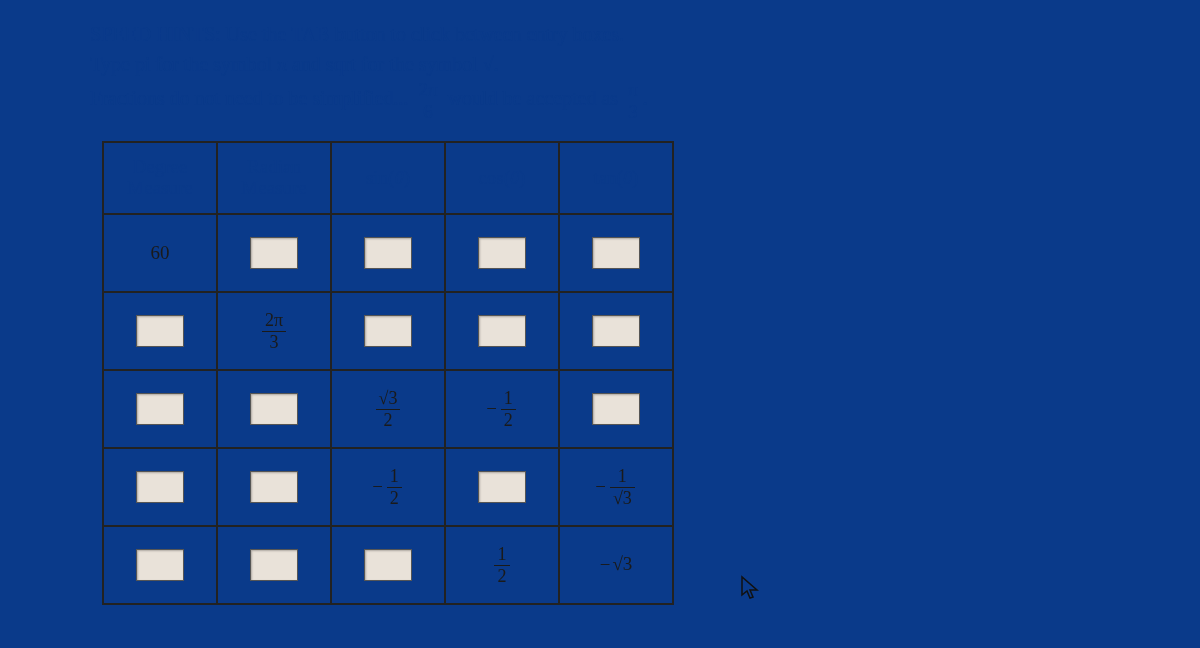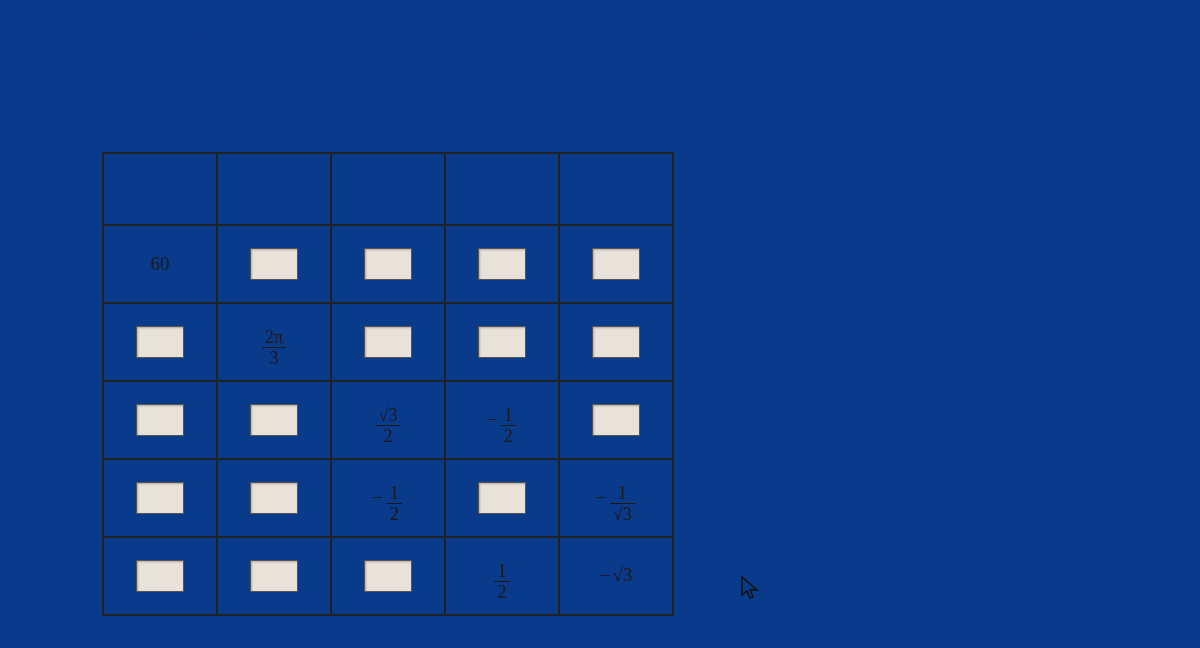--- a/index.html
+++ b/index.html
@@ -38,21 +38,20 @@
     text-align: center;
     vertical-align: middle;
     line-height: 1;
     font-size: 0.95em;
     margin: 0 2px;
   }
   .frac .num {
     display: block;
     border-bottom: 1.5px solid currentColor;
     padding: 0 3px 1px 3px;
-    margin-top: 11px;
   }
   .frac .den {
     display: block;
     padding: 1px 3px 0 3px;
   }
   .sqrt-sym {
     font-family: 'Times New Roman', serif;
   }
   table.trig {
     border-collapse: collapse;

